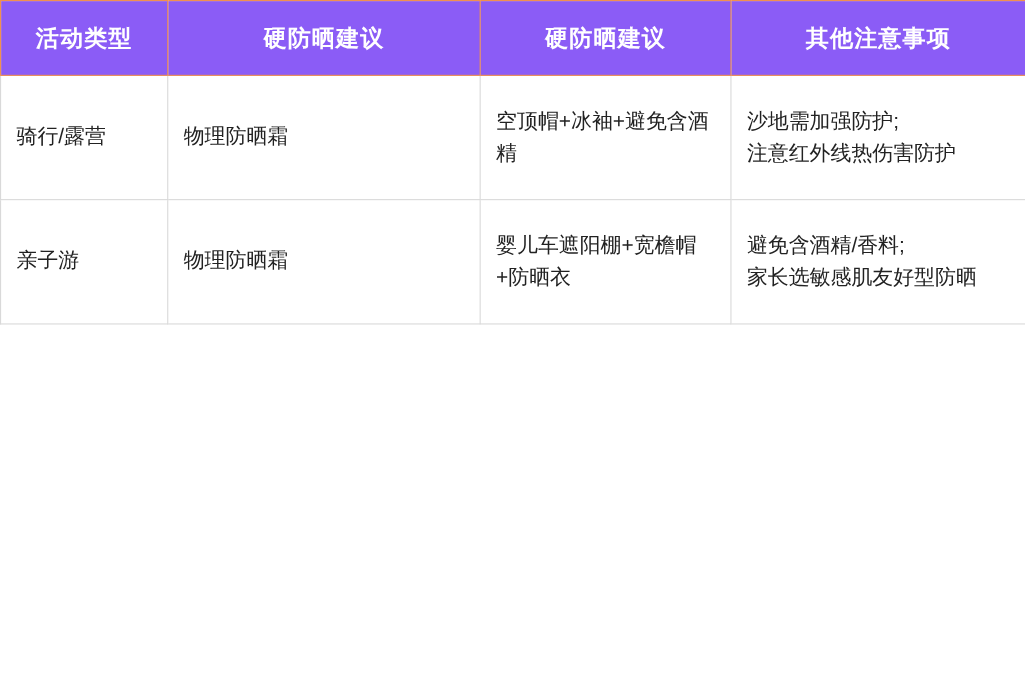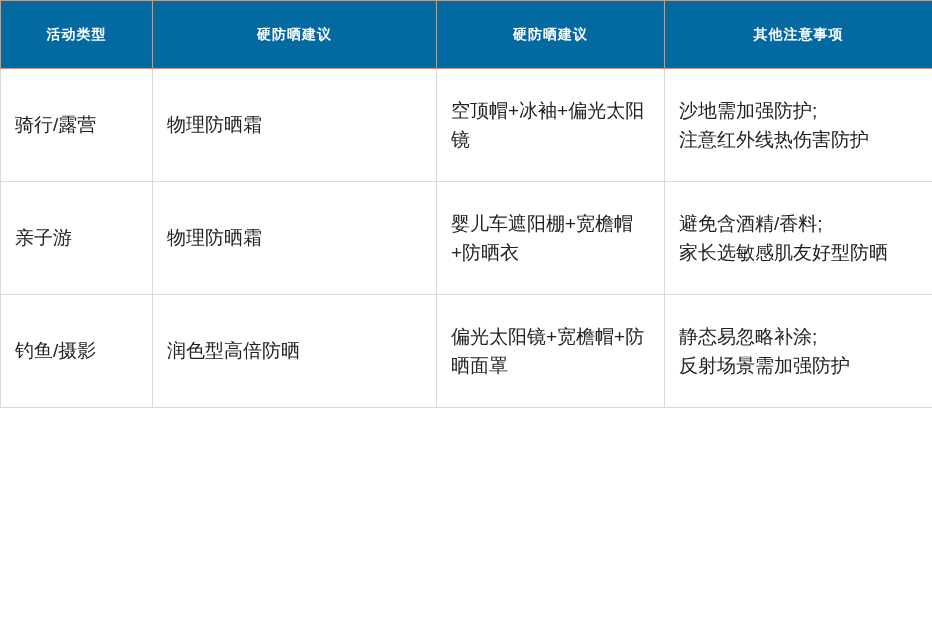--- a/index.html
+++ b/index.html
@@ -24,23 +24,23 @@
     width: 932px;
     table-layout: fixed;
   }
   table.sun-table th,
   table.sun-table td {
     border: 1px solid #d9d9d9;
     vertical-align: middle;
     box-sizing: border-box;
   }
   table.sun-table thead th {
-    background: #0369a1;
+    background: #8b5cf6;
     color: #ffffff;
-    font-size: 14px;
+    font-size: 21px;
     font-weight: bold;
     text-align: center;
     height: 68px;
     border-color: #f09050;
     letter-spacing: 1px;
   }
   table.sun-table tbody td {
     background: #ffffff;
     font-size: 19px;
     line-height: 1.55;
@@ -81,39 +81,30 @@
         <th>活动类型</th>
         <th>硬防晒建议</th>
         <th>硬防晒建议</th>
         <th>其他注意事项</th>
       </tr>
     </thead>
     <tbody>
       <tr>
         <td class="col-type">骑行/露营</td>
         <td class="col-cream">物理防晒霜</td>
-        <td class="col-hard">空顶帽+冰袖+偏光太阳镜</td>
+        <td class="col-hard">空顶帽+冰袖+避免含酒精</td>
         <td class="col-notes">
           <span class="cell-line">沙地需加强防护;</span>
           <span class="cell-line">注意红外线热伤害防护</span>
         </td>
       </tr>
       <tr>
         <td class="col-type">亲子游</td>
         <td class="col-cream">物理防晒霜</td>
         <td class="col-hard">婴儿车遮阳棚+宽檐帽+防晒衣</td>
         <td class="col-notes">
           <span class="cell-line">避免含酒精/香料;</span>
           <span class="cell-line">家长选敏感肌友好型防晒</span>
         </td>
       </tr>
-      <tr>
-        <td class="col-type">钓鱼/摄影</td>
-        <td class="col-cream">润色型高倍防晒</td>
-        <td class="col-hard">偏光太阳镜+宽檐帽+防晒面罩</td>
-        <td class="col-notes">
-          <span class="cell-line">静态易忽略补涂;</span>
-          <span class="cell-line">反射场景需加强防护</span>
-        </td>
-      </tr>
     </tbody>
   </table>
 </div>
 
 </body></html>

